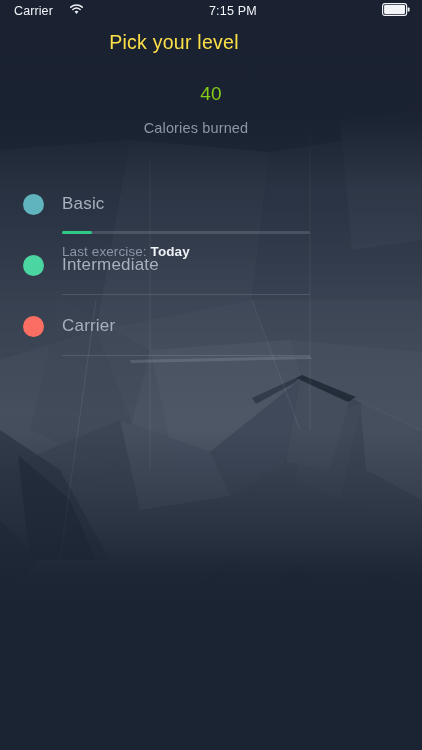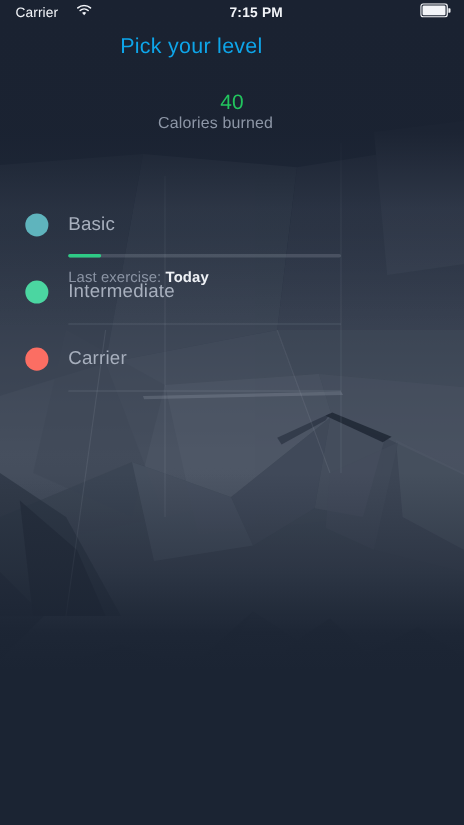--- a/index.html
+++ b/index.html
@@ -45,46 +45,46 @@
     position:absolute; top:0; left:0;
     width:422px; height:22px;
     display:flex; align-items:center;
     padding:0 12px 0 14px;
     color:#f2f4f8;
     font-size:12.5px;
     letter-spacing:0.1px;
     z-index:40;
   }
   #sb-left { display:flex; align-items:flex-start; gap:16px; flex:0 0 auto; }
-  #sb-center { flex:1 1 auto; text-align:center; font-weight:bold; font-size:12.5px; letter-spacing:0.2px; }
+  #sb-center { flex:1 1 auto; text-align:center; font-weight:normal; font-size:12.5px; letter-spacing:0.2px; }
   #sb-right { flex:0 0 auto; display:flex; align-items:center; justify-content:flex-end; }
   .wifi-icon { display:block; }
   .battery-icon { display:block; }
 
   
   #header { position:absolute; top:0; left:0; width:422px; z-index:30; }
 
   #page-title {
     position:absolute; top:31px; left:0; width:348px;
     text-align:center;
     font-size:19.5px;
-    color:#0ea5e9;
+    color:#fde047;
     letter-spacing:0.25px;
     font-weight:normal;
   }
 
   #calories-value {
     position:absolute; top:83px; left:0; width:422px;
     text-align:center;
     font-size:19px;
-    color:#22c55e;
+    color:#84cc16;
     letter-spacing:0.3px;
   }
   #calories-label {
-    position:absolute; top:104px; left:0; width:392px;
+    position:absolute; top:120px; left:0; width:392px;
     text-align:center;
     font-size:14.5px;
     color:#8d96a6;
     letter-spacing:0.15px;
   }
 
   
   #level-list {
     position:absolute;
     top:183px; left:0;

